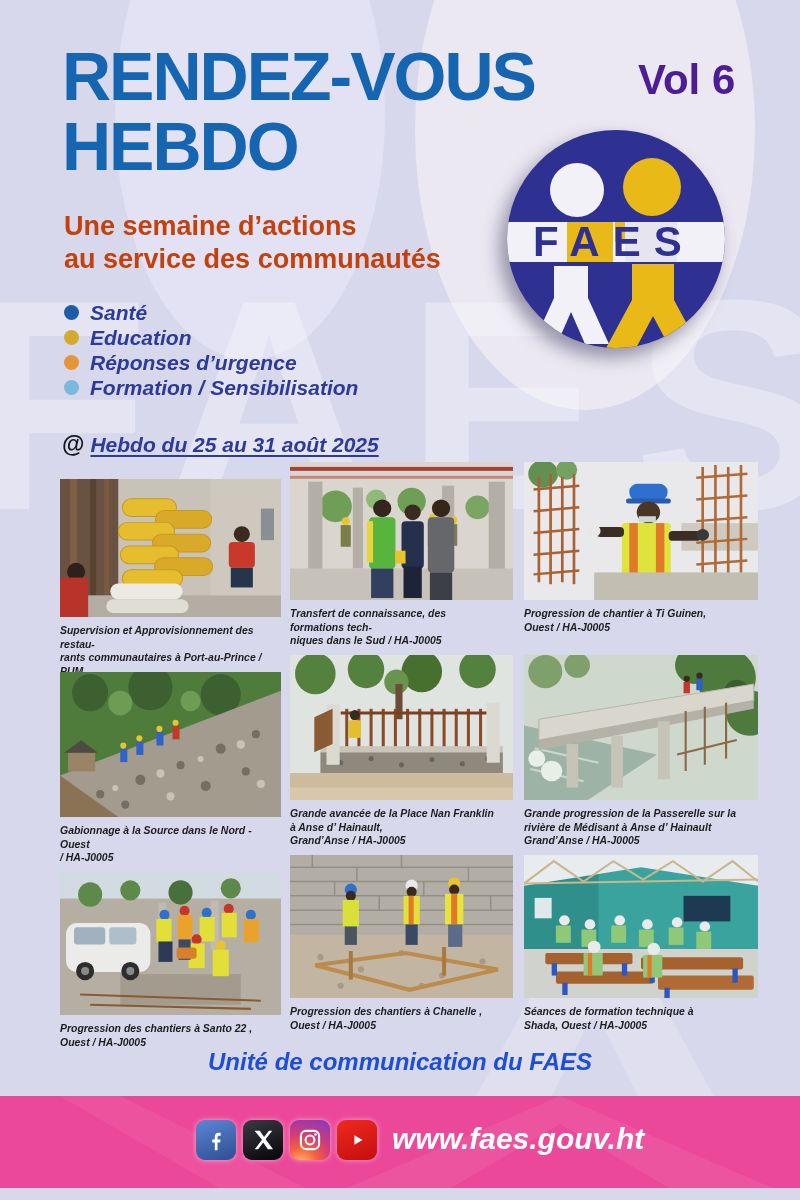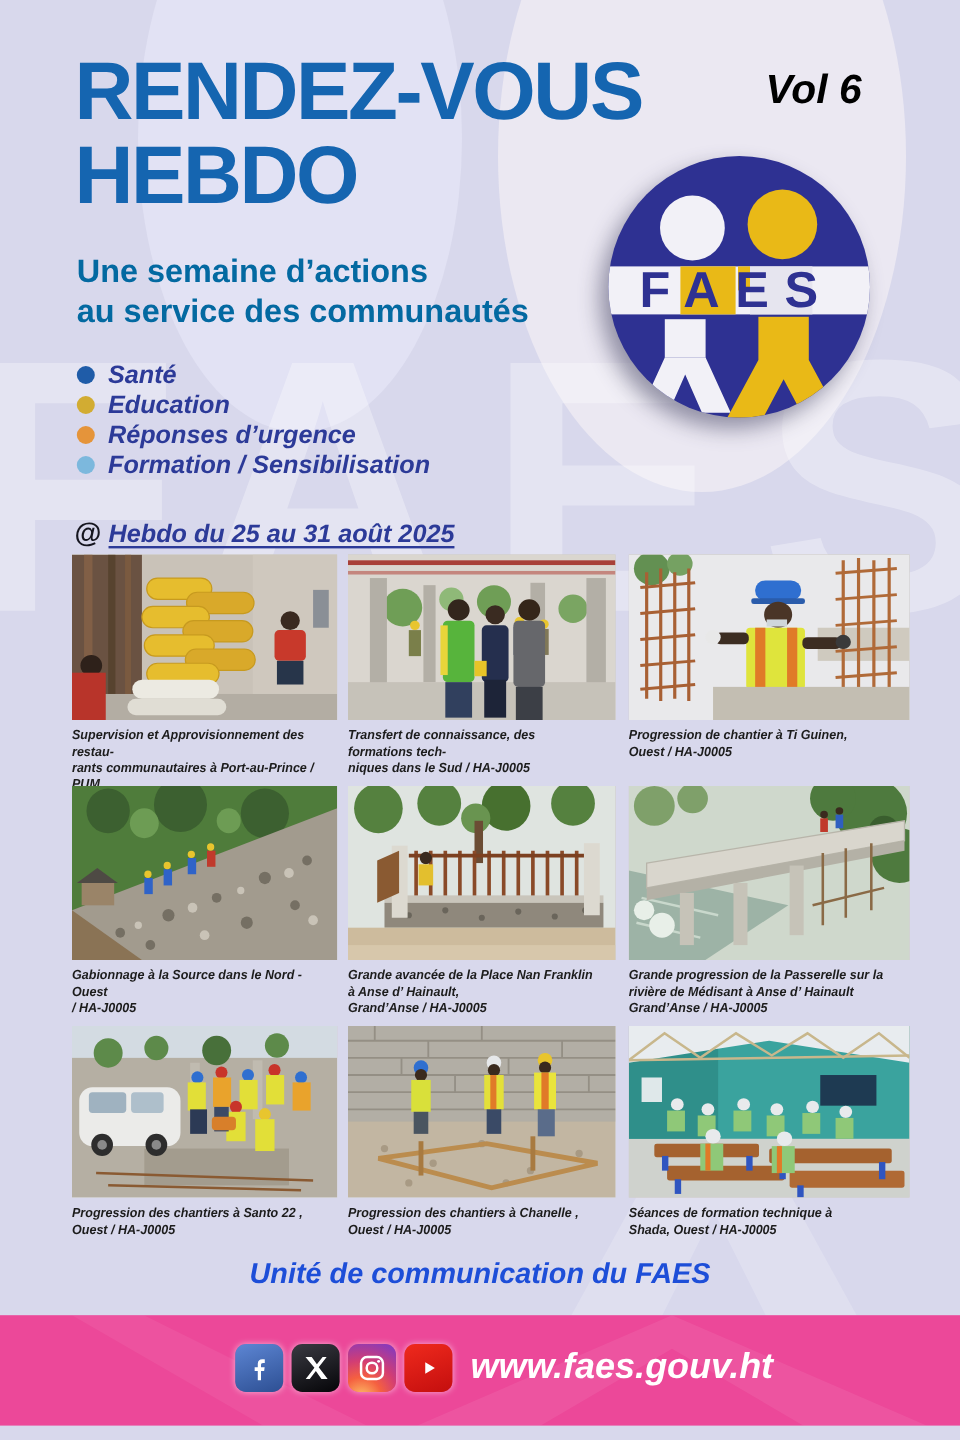--- a/index.html
+++ b/index.html
@@ -10,43 +10,43 @@
   .bg-ellipse{position:absolute;border-radius:50%;}
   .e1{left:115px;top:-130px;width:270px;height:490px;background:#e2e2f4;}
   .e2{left:415px;top:-150px;width:340px;height:560px;background:#ebe8f2;}
   .wm-text{position:absolute;left:-34px;top:255px;width:900px;font-size:300px;font-weight:700;
            letter-spacing:28px;color:rgba(255,255,255,.32);white-space:nowrap;line-height:1;}
   .wm-chev{position:absolute;opacity:.35;}
   
   .title{position:absolute;left:62px;color:#1565b0;font-weight:700;font-size:68px;
          letter-spacing:-2px;line-height:1;white-space:nowrap;}
   .t1{top:42px;} .t2{top:112px;}
-  .vol{position:absolute;left:638px;top:56px;font-size:34px;font-weight:700;font-style:italic;
-       color:#000000;}
+  .vol{position:absolute;left:638px;top:56px;font-size:42px;font-weight:700;
+       color:#4c1d95;}
   .subtitle{position:absolute;left:64px;top:210px;font-size:27px;line-height:33px;font-weight:700;
-            color:#0369a1;}
+            color:#c2410c;}
   
   .cats{position:absolute;left:64px;top:300px;list-style:none;margin:0;padding:0;}
   .cats li{display:flex;align-items:center;height:25px;}
   .cat-bullet{width:15px;height:15px;border-radius:50%;margin-right:11px;flex:0 0 auto;}
   .cat-label{font-size:21px;font-weight:700;font-style:italic;color:#2c3a98;white-space:nowrap;}
   .dateline{position:absolute;left:62px;top:431px;white-space:nowrap;}
   .date-at{font-size:23px;font-weight:700;color:#15151f;margin-right:6px;}
   .date-text{font-size:21px;font-weight:700;font-style:italic;color:#2c3a98;
              text-decoration:underline;text-underline-offset:3px;}
   
   .logo{position:absolute;left:505px;top:128px;width:222px;height:222px;
         filter:drop-shadow(-7px 9px 9px rgba(35,35,70,.45));}
   
   .cell{position:absolute;margin:0;}
   .ph{width:100%;overflow:hidden;background:#cfccc4;}
   .ph svg{display:block;width:100%;height:100%;}
   .cap{margin-top:7px;font-size:11px;line-height:13.5px;font-weight:700;font-style:italic;
        color:#1c1c1c;white-space:pre-line;transform:scaleX(.95);transform-origin:left top;}
-  .c1{left:60px;width:221px;} .c2{left:290px;width:223px;} .c3{left:524px;width:234px;}
+  .c1{left:60px;width:221px;margin-top:17px;} .c2{left:290px;width:223px;} .c3{left:524px;width:234px;}
   .r1{top:462px;} .r2{top:655px;} .r3{top:855px;}
   .r1 .ph{height:138px;} .r2 .ph{height:145px;} .r3 .ph{height:143px;}
   
   .credit{position:absolute;left:0;top:1048px;width:800px;text-align:center;font-size:24px;
           font-weight:700;font-style:italic;color:#1d4ed8;}
   .footer{position:absolute;left:0;top:1096px;width:800px;height:92px;background:#ec4899;
           overflow:hidden;}
   .footer svg.fdecor{position:absolute;inset:0;}
   .social{position:absolute;left:196px;top:24px;display:flex;gap:7px;}
   .si{width:40px;height:40px;border-radius:9px;display:flex;align-items:center;justify-content:center;

